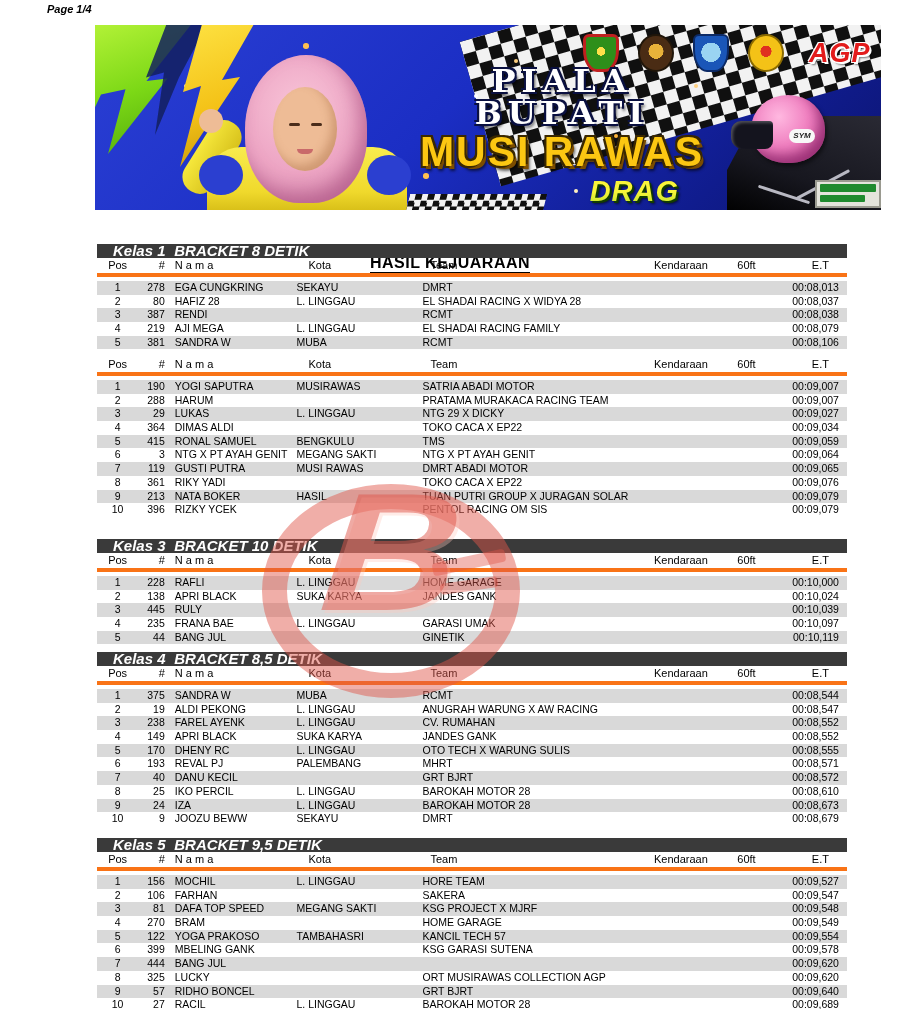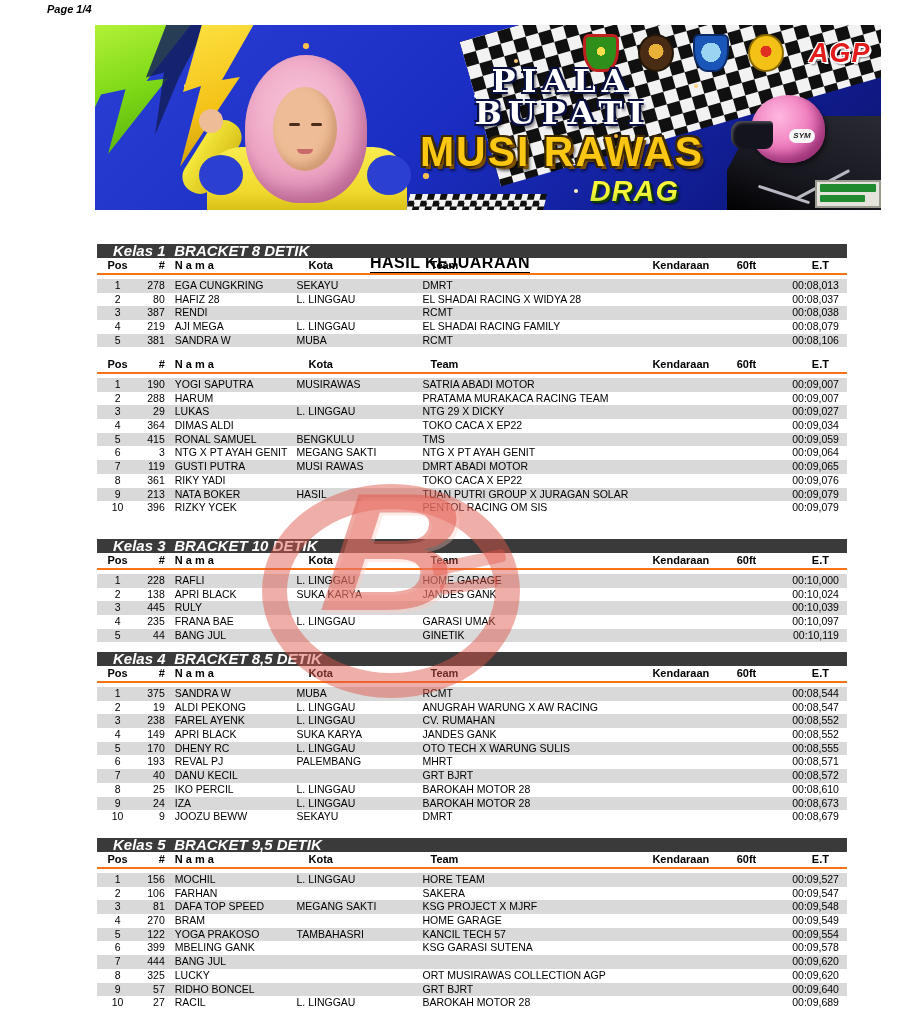--- a/index.html
+++ b/index.html
@@ -90,21 +90,21 @@
   .hb1{right:28px;top:158px;width:60px;transform:rotate(-28deg);}
   .hb2{right:70px;top:168px;width:54px;transform:rotate(18deg);}
   .plate{position:absolute;right:0;bottom:2px;width:66px;height:28px;background:#e4e4dc;border:2px solid #9a9a90;box-sizing:border-box;padding:2px 3px;}
   .plate i{display:block;height:8px;background:#1f8a2e;border-radius:1px;margin-bottom:3px;}
   .plate i:last-child{width:80%;height:7px;}
   
   .class-table{position:absolute;left:97px;width:750px;}
   .class-bar{height:14px;line-height:14px;background:#3a3a3a;color:#fff;font-size:15px;font-weight:bold;font-style:italic;position:relative;}
   .kelas-label{position:absolute;left:16px;top:0;}
   .bracket-label{position:absolute;left:10.3%;top:0;}
-  .cols-header{display:flex;height:13px;line-height:13px;font-size:11px;font-weight:bold;border-bottom:2px solid #f97316;padding:1px 0;}
+  .cols-header{display:flex;height:13px;line-height:13px;font-size:11px;font-weight:normal;border-bottom:4px solid #f97316;padding:1px 0;}
   .rows{margin-top:4px;}
   .row{display:flex;height:13.7px;line-height:13.7px;font-size:10.5px;}
   .row.odd{background:#d9d9d9;}
   .cell{display:block;box-sizing:border-box;white-space:nowrap;overflow:hidden;}
   .c0{width:5.5%;text-align:center;}
   .c1{width:3.8%;text-align:right;padding-right:2px;}
   .c2{width:16.5%;text-align:left;padding-left:8px;}
   .c3{width:16.8%;text-align:left;padding-left:6px;}
   .c4{width:30%;text-align:left;padding-left:6px;}
   .c5{width:10.5%;text-align:center;}

